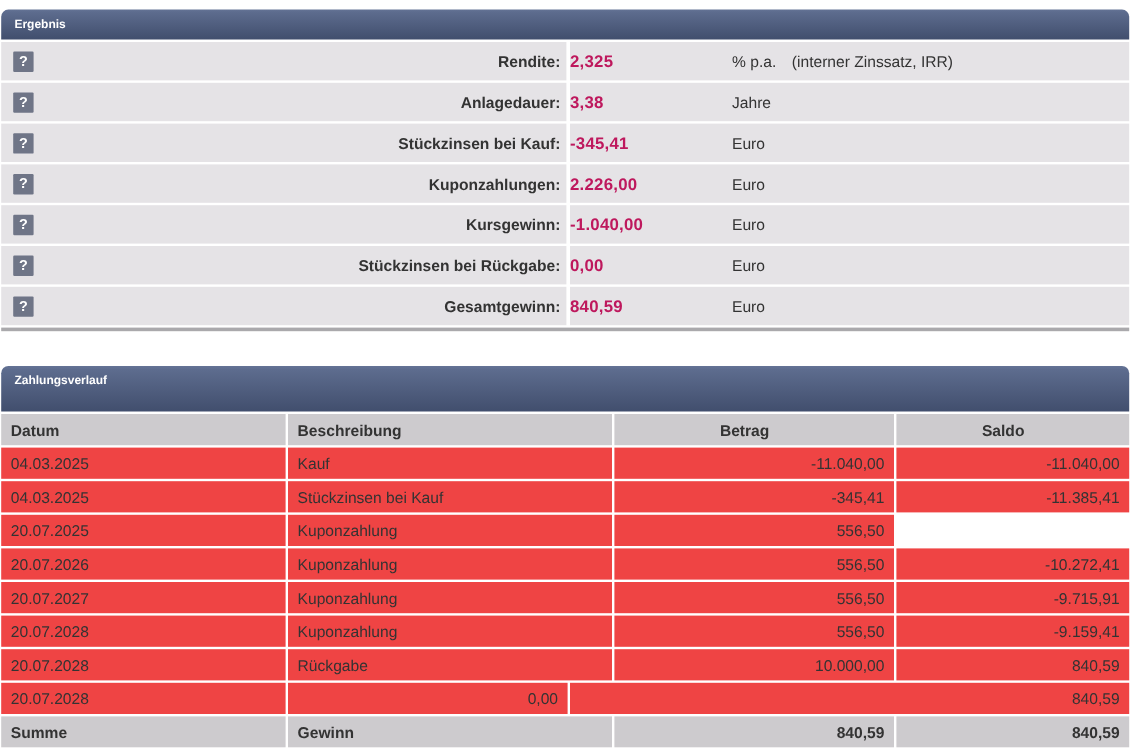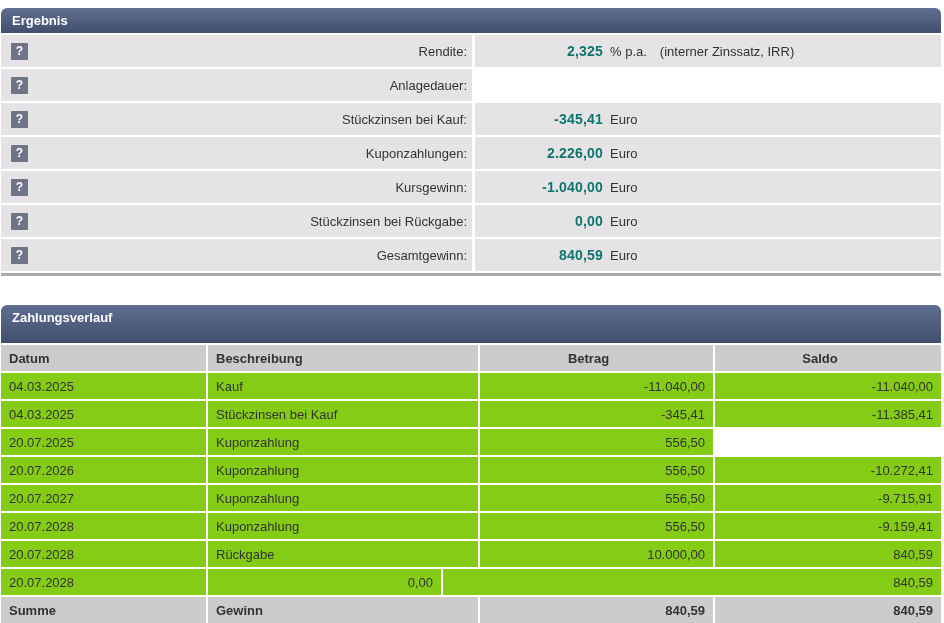--- a/index.html
+++ b/index.html
@@ -15,21 +15,21 @@
   .panel-1 { margin-top: 8px; }
   .panel-2 { margin-top: 29px; }
 
   .panel-header {
     height: 25px;
     line-height: 25px;
     background: linear-gradient(to bottom, #647395 0%, #5d6c8e 8%, #414e6d 100%);
     border-radius: 6px 6px 0 0;
     color: #ffffff;
     font-weight: bold;
-    font-size: 13px;
+    font-size: 10px;
     padding-left: 11px;
     box-sizing: border-box;
   }
   .panel-2 .panel-header { height: 38px; line-height: 26px; }
 
   .rows { margin-top: 2px; }
 
   
   .r-row { display: flex; gap: 3px; height: 32px; margin-bottom: 2px; }
   .r-left {
@@ -40,40 +40,40 @@
   }
   .help-btn {
     width: 17px; height: 17px;
     background: #6f7587;
     border: none; border-radius: 1px;
     color: #ffffff; font-weight: bold; font-size: 12px;
     line-height: 17px; text-align: center;
     padding: 0; cursor: pointer;
     font-family: "Liberation Sans", sans-serif;
   }
-  .r-label { margin-left: auto; color: #333333; }
+  .r-label { margin-left: auto; color: #333333; font-weight: bold; }
   .r-right {
     flex: 1;
     background: #e5e3e6;
     display: flex; align-items: center;
   }
   .r-value {
-    width: 128px; text-align: right;
-    font-weight: bold; font-size: 14px; color: #0f766e;
+    width: 128px; 
+    font-weight: bold; font-size: 14px; color: #be185d;
     letter-spacing: 0.2px;
   }
   .r-unit { margin-left: 7px; }
   .r-note { margin-left: 13px; }
   .r-note:empty { display: none; }
 
   
   .z-row { display: flex; gap: 2px; height: 26px; margin-bottom: 2px; }
-  .z-row > div { box-sizing: border-box; display: flex; align-items: center; background: #84cc16; }
+  .z-row > div { box-sizing: border-box; display: flex; align-items: center; background: #ef4444; }
   .z-head > div, .z-foot > div { background: #cdcbce; font-weight: bold; }
-  .z-c1 { width: 205px; padding-left: 8px; }
+  .z-c1 { width: 237px; padding-left: 8px; }
   .z-c2 { width: 270px; padding-left: 8px; }
   .z-c3 { width: 233px; padding-right: 8px; justify-content: flex-end; }
   .z-c4 { flex: 1;     padding-right: 8px; justify-content: flex-end; }
   .z-head .z-c3, .z-head .z-c4 { justify-content: center; padding-right: 16px; }
 
   .panel-shadow { height: 3px; background: #aaa9ac; }
 </style>
 </head>
 <body>
 
@@ -90,20 +90,25 @@
         <span class="r-value">2,325</span>
         <span class="r-unit">% p.a.</span>
         <span class="r-note">(interner Zinssatz, IRR)</span>
       </div>
     </div>
 
     <div class="r-row">
       <div class="r-left">
         <button class="help-btn">?</button>
         <span class="r-label">Anlagedauer:</span>
+      </div>
+      <div class="r-right">
+        <span class="r-value">3,38</span>
+        <span class="r-unit">Jahre</span>
+
       </div>
     </div>
 
     <div class="r-row">
       <div class="r-left">
         <button class="help-btn">?</button>
         <span class="r-label">Stückzinsen bei Kauf:</span>
       </div>
       <div class="r-right">
         <span class="r-value">-345,41</span>

